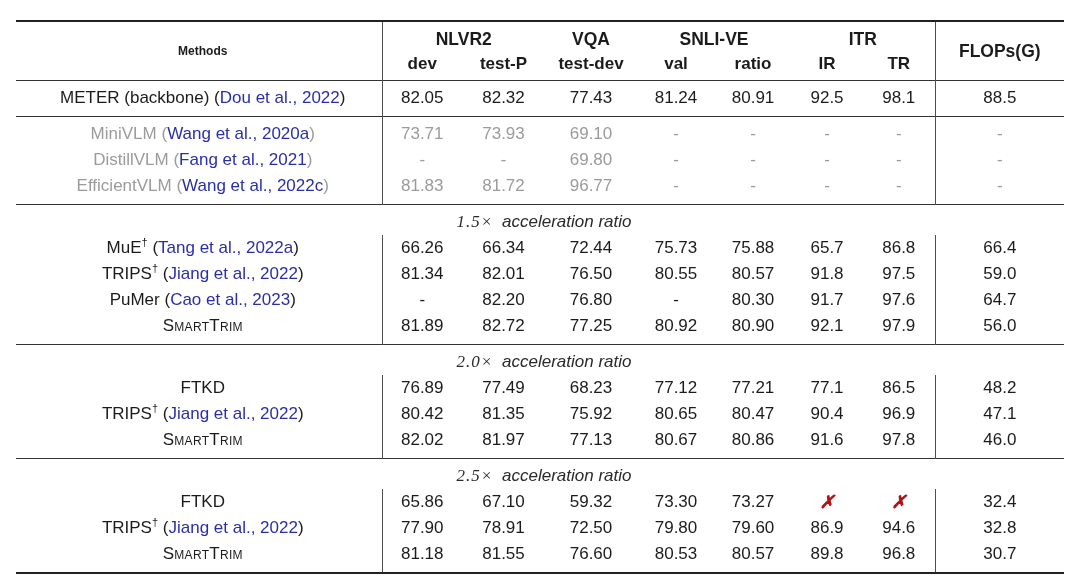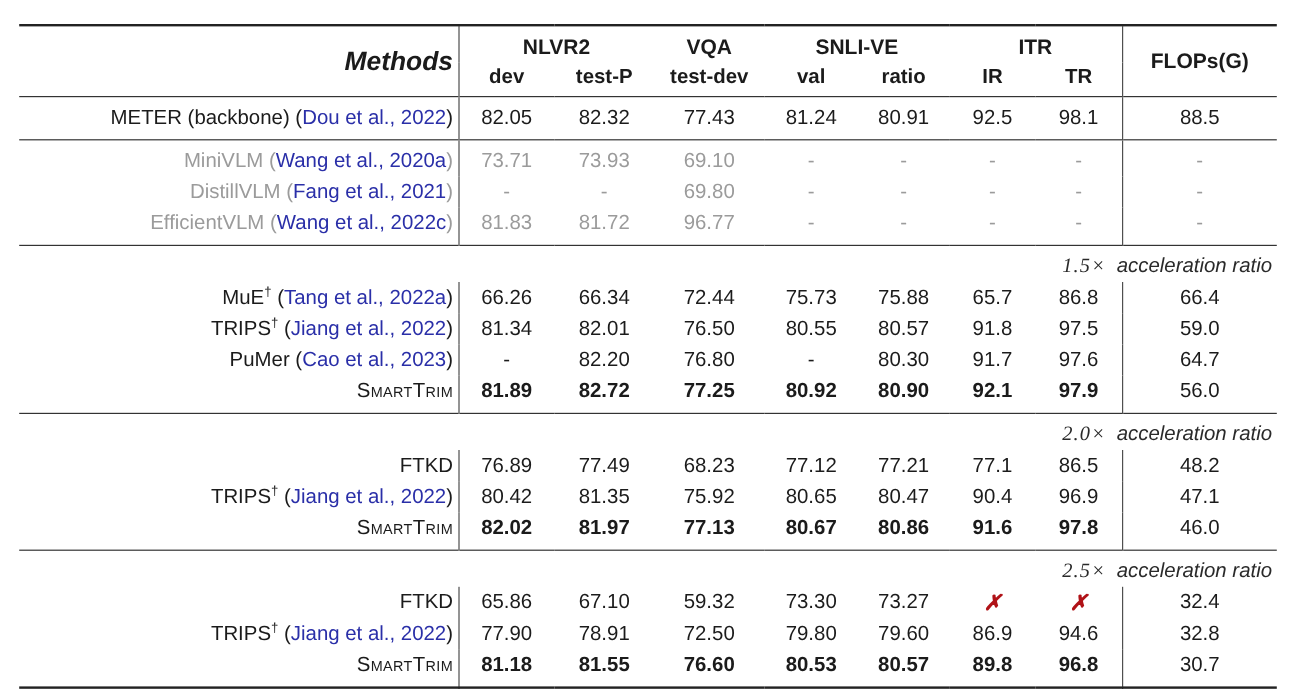--- a/index.html
+++ b/index.html
@@ -30,61 +30,60 @@
     padding: 0 4px;
     line-height: 26px;
     font-weight: normal;
     white-space: nowrap;
     overflow: hidden;
   }
   .vline { border-left: 1.5px solid #4f4f4f; }
 
   
   th.th-methods {
-    text-align: right;
+    text-align: center;
     font-weight: bold;
     padding-left: 12px;
     vertical-align: middle;
-    font-size: 22px;
-    font-style: italic;
+    font-size: 12px;
   }
   th.group {
     font-weight: bold;
     text-align: center;
     padding-top: 5px;
     line-height: 25px;
     font-size: 17.5px;
   }
   th.flops-h { vertical-align: middle; padding-top: 0; margin-top: 44px; }
   th.sub {
     text-align: center;
     line-height: 24px;
     padding-bottom: 4px;
     font-weight: bold;
   }
 
   
-  td.methods-cell { text-align: right; padding-left: 12px; }
+  td.methods-cell { text-align: center; padding-left: 12px; }
   td.num { text-align: center; }
-  td.bold { font-weight: bold; }
+  td.bold { font-weight: normal; }
   td.cross {
     color: var(--cross, #b01217);
     font-weight: bold;
     font-style: italic;
     font-size: 18px;
   }
   .cite { color: var(--cite, #2a2fa8); cursor: pointer; }
   tbody.muted td { color: var(--muted, #9b9b9b); }
   tbody.muted .cite { color: var(--cite, #2a2fa8); }
   .sc { font-variant: small-caps; letter-spacing: 0.3px; }
   sup.dagger { font-size: 11px; line-height: 0; vertical-align: super; }
 
   
   td.section-title-cell {
-    text-align: right;
+    text-align: center;
     padding-left: 12px;
     font-style: italic;
     color: #2a2a2a;
   }
   .ratio {
     font-family: "Liberation Serif", serif;
     font-style: italic;
     letter-spacing: 1px;
     padding-right: 4px;
   }

